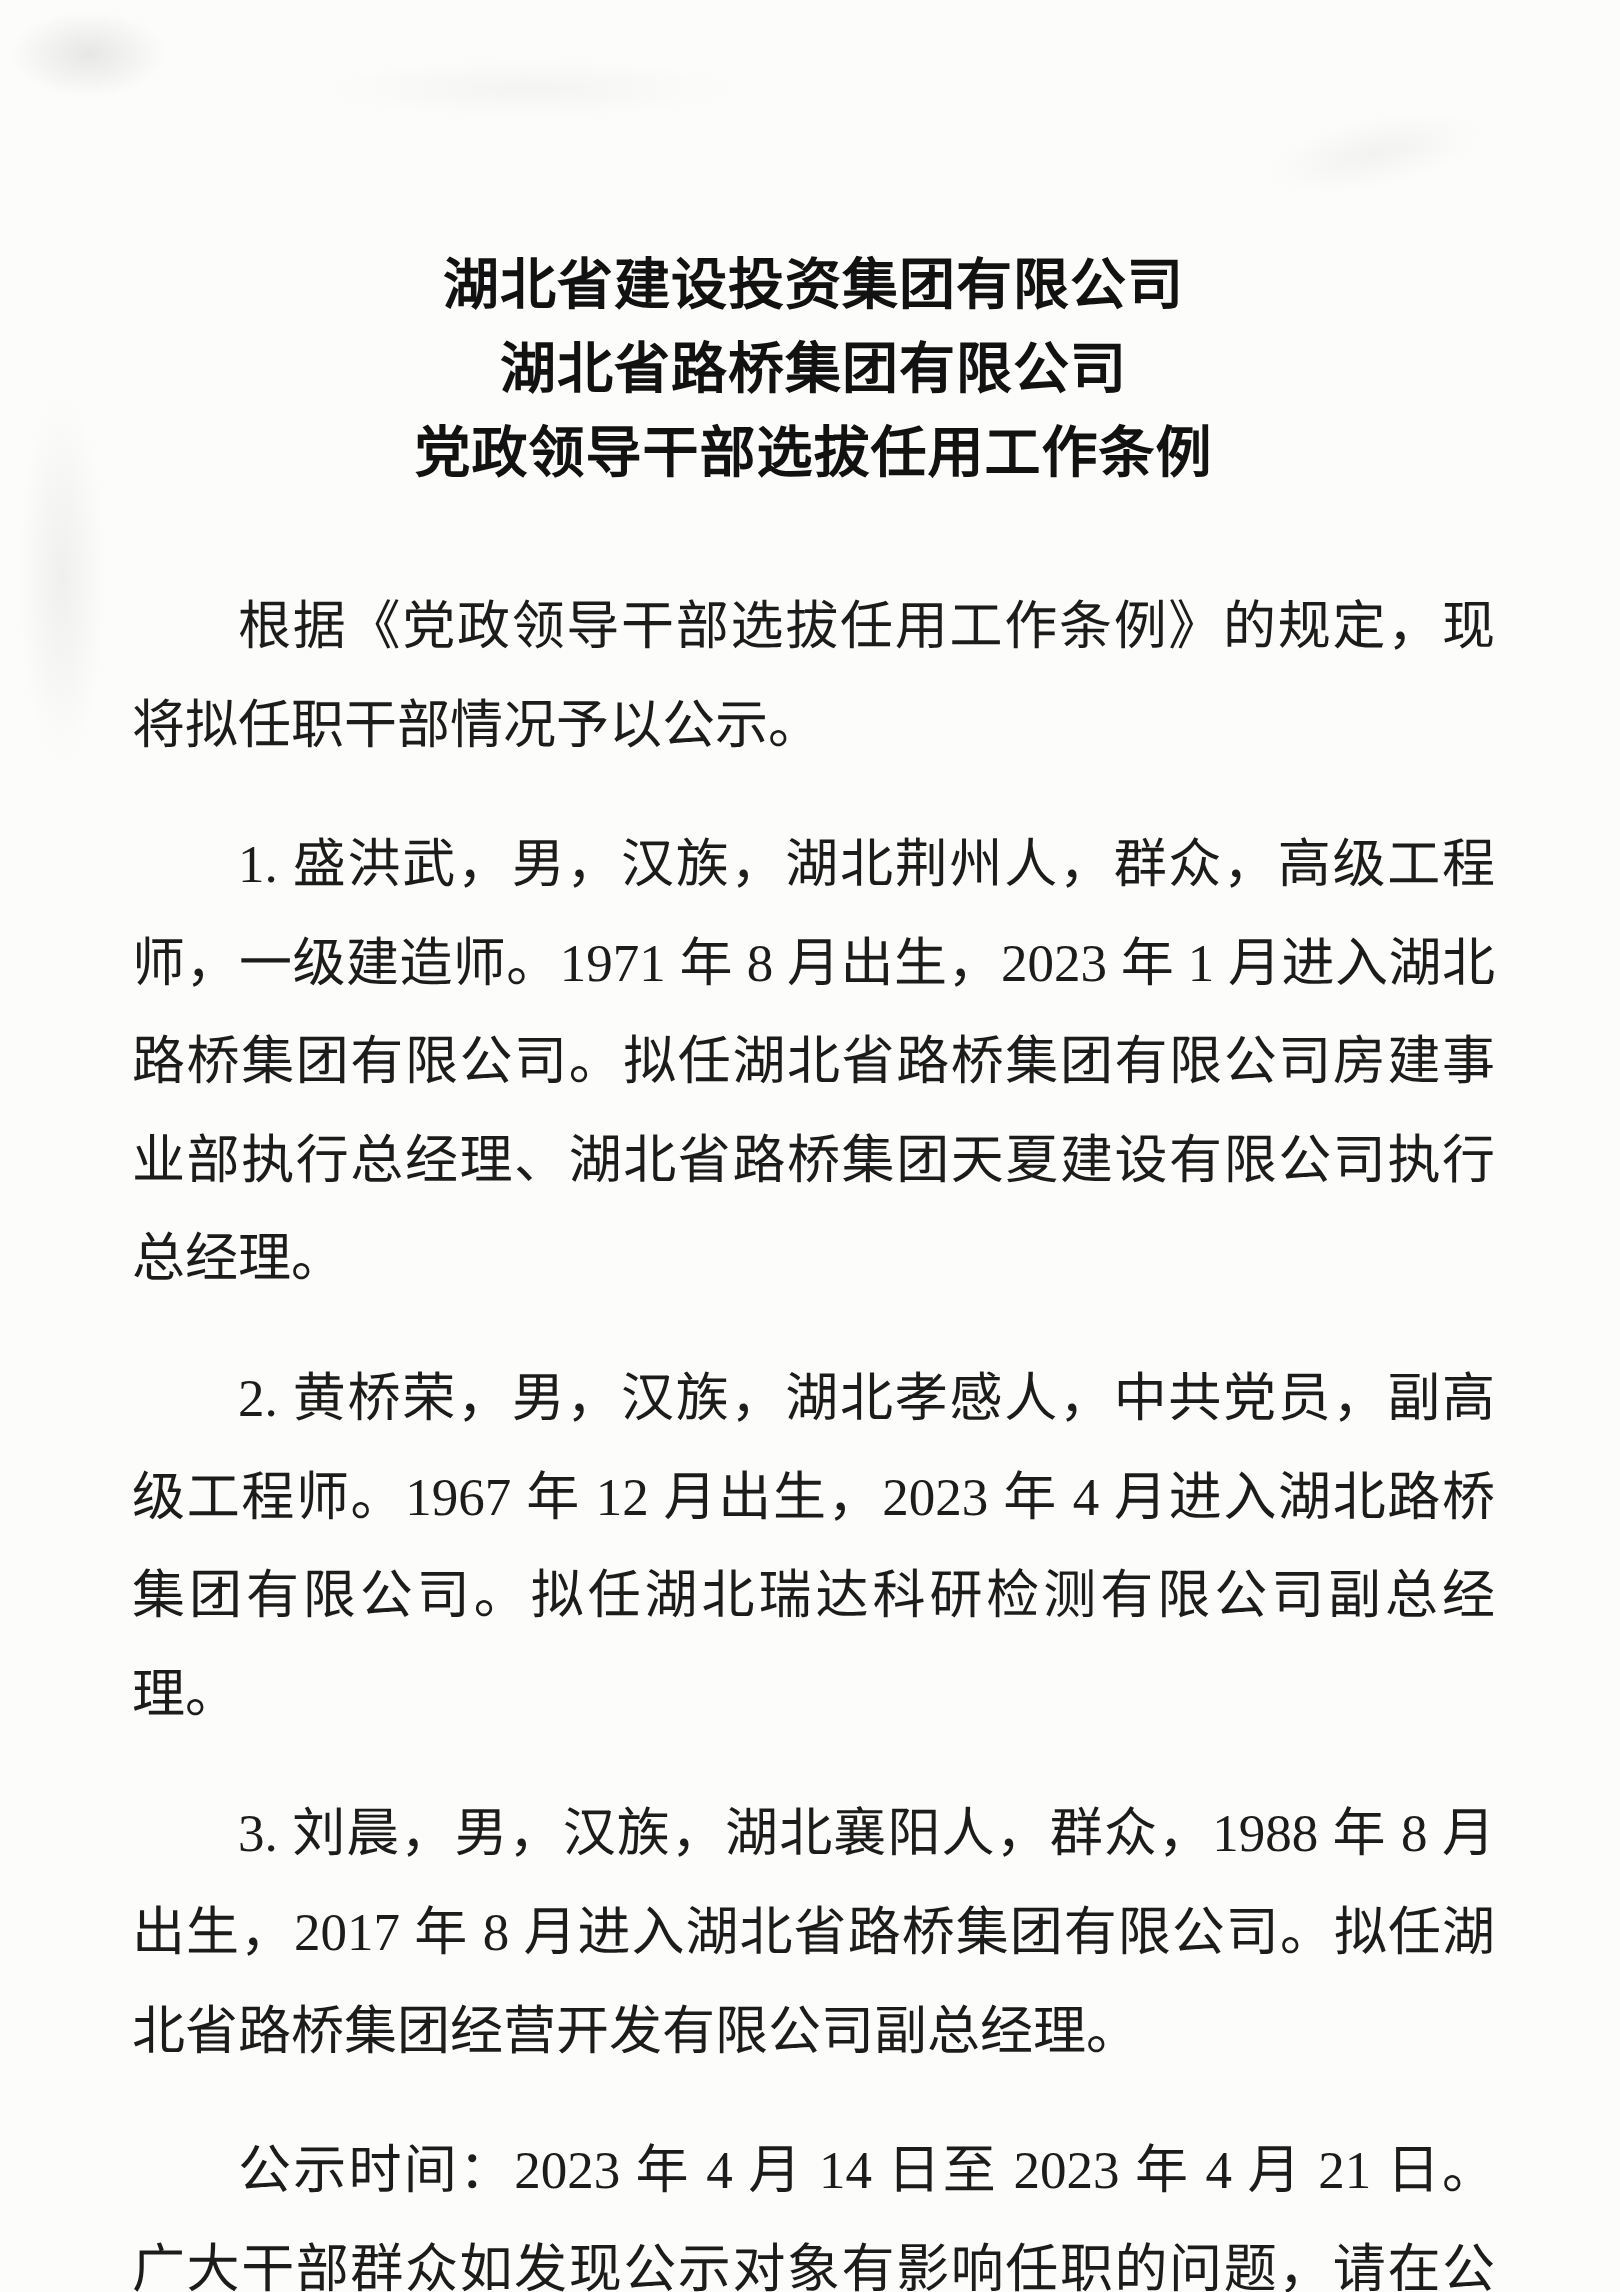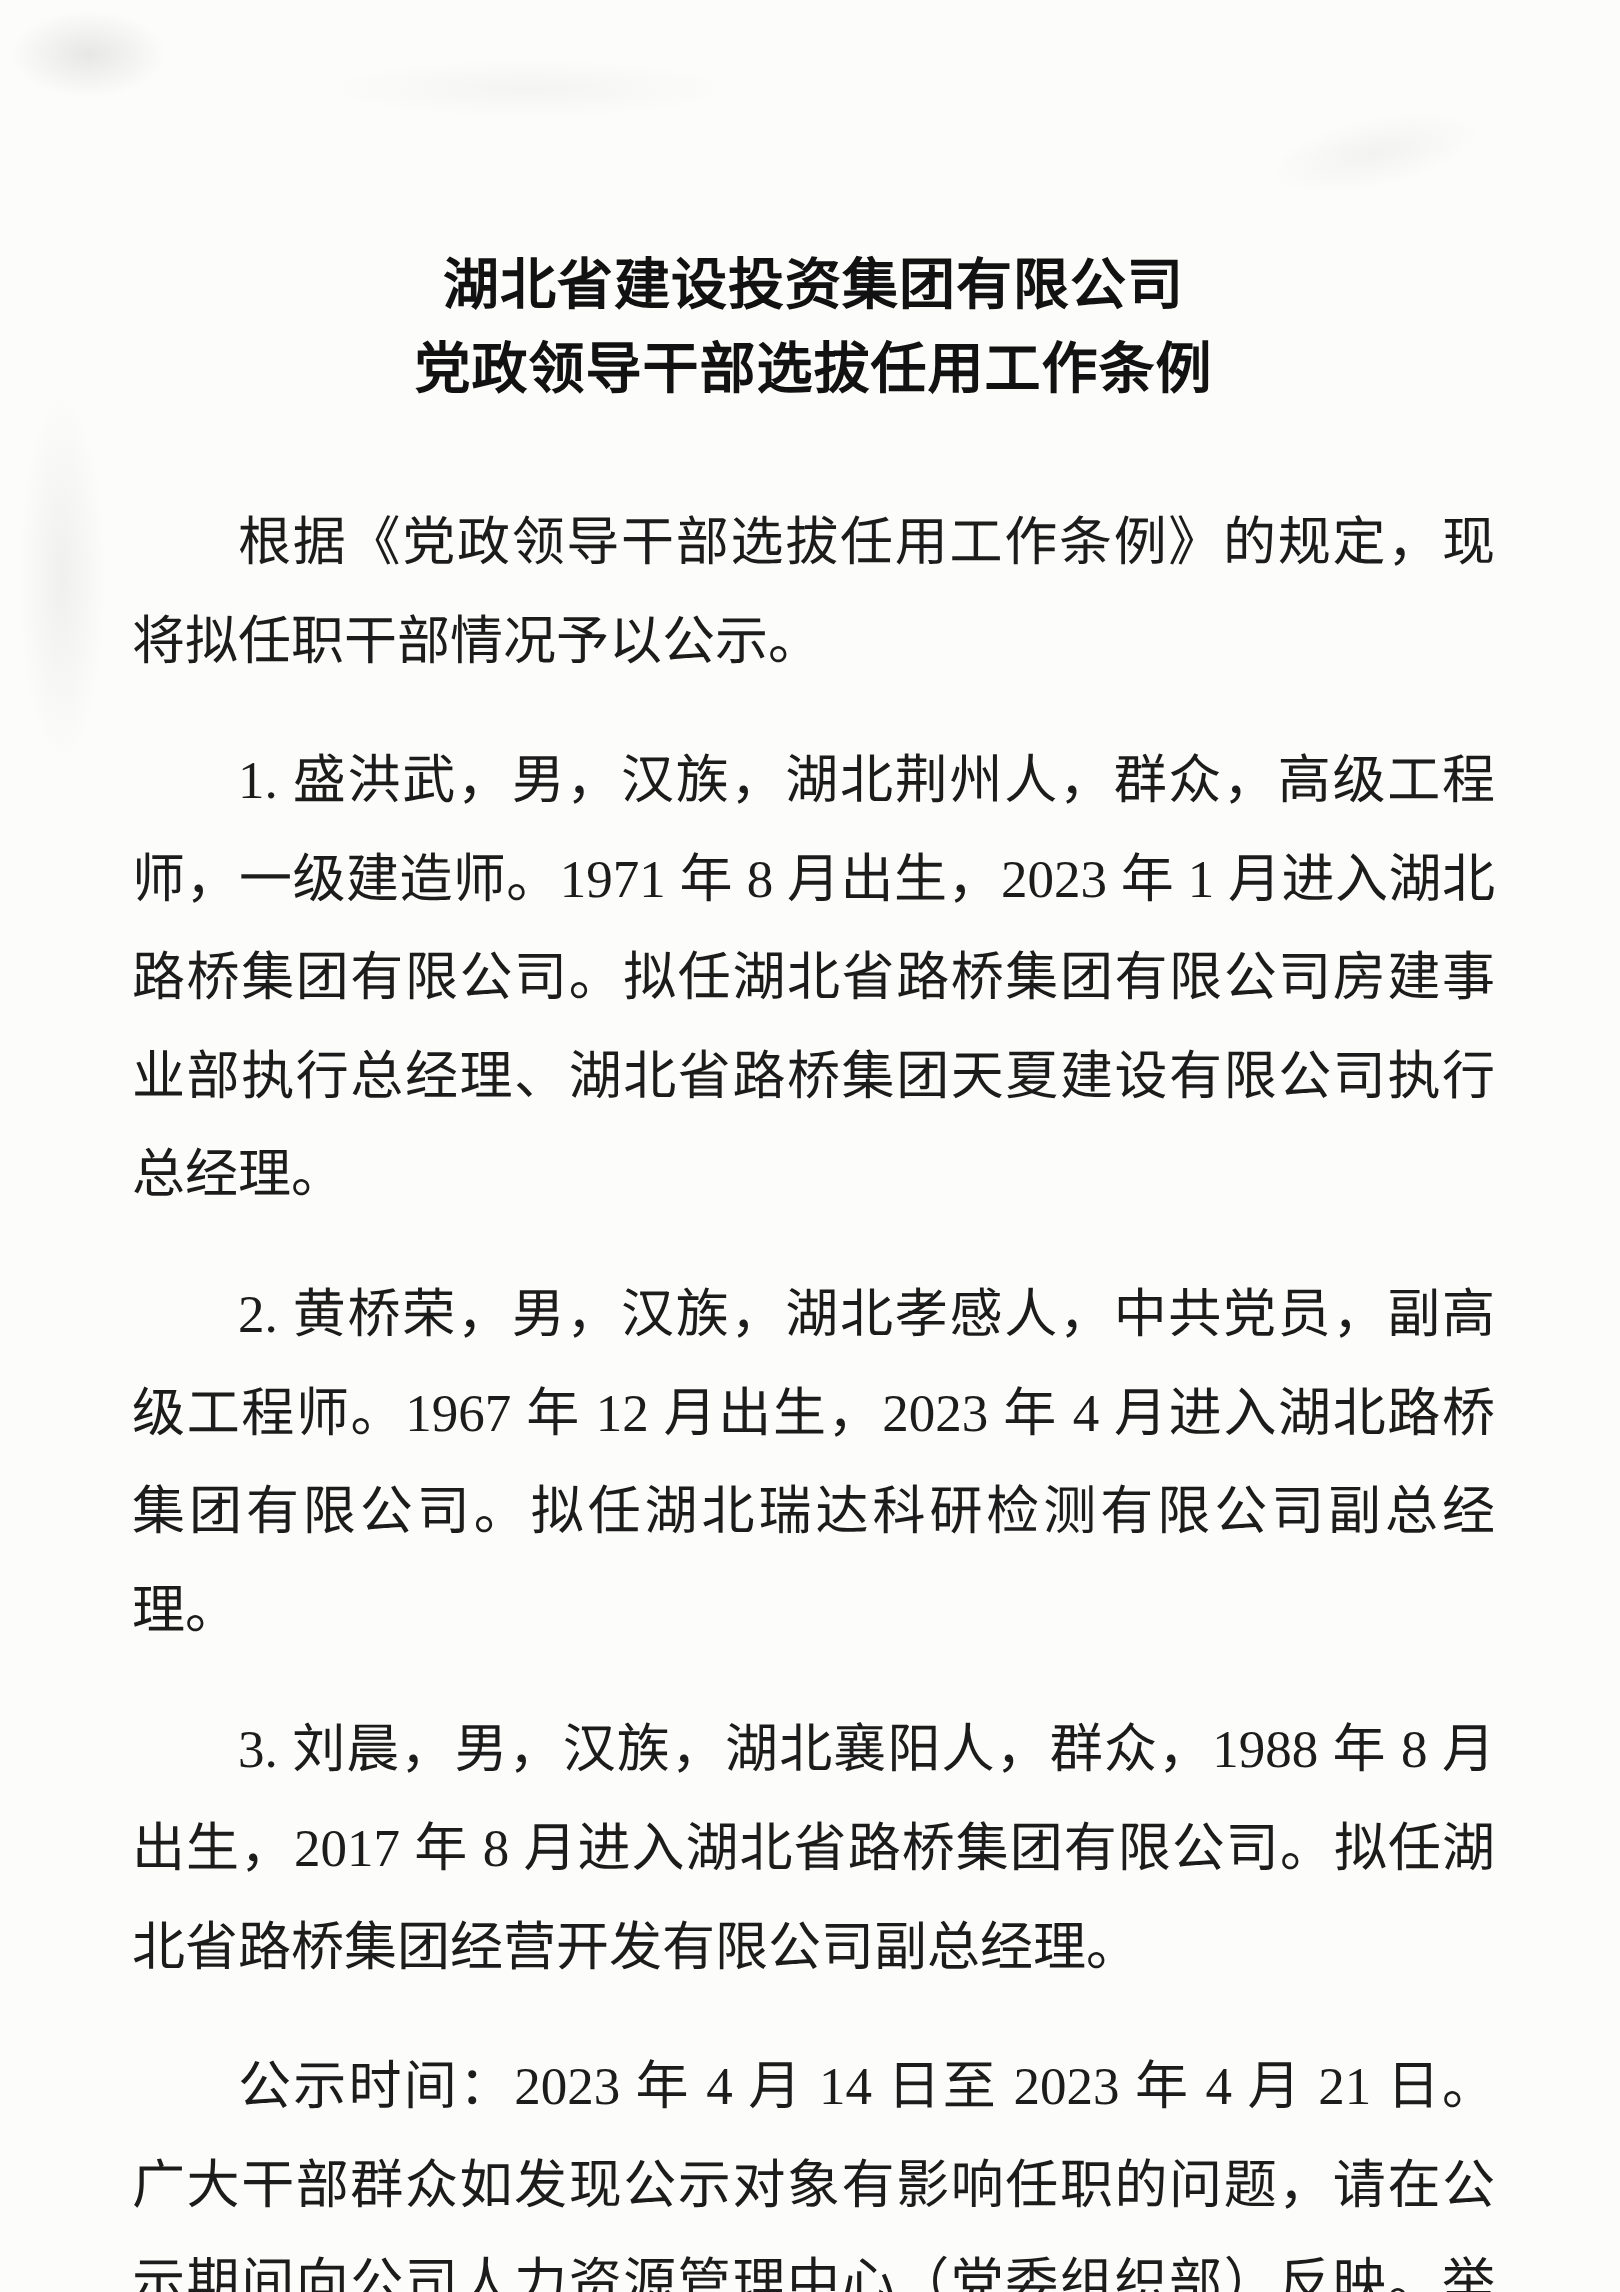--- a/index.html
+++ b/index.html
@@ -77,20 +77,21 @@
 
   <div class="smudge s1"></div>
   <div class="smudge s2"></div>
   <div class="smudge s3"></div>
   <div class="smudge s4"></div>
 
   <div class="content">
 
     <header class="title-block">
       <div>湖北省建设投资集团有限公司</div>
+      <div>湖北省路桥集团有限公司</div>
       <div>党政领导干部选拔任用工作条例</div>
     </header>
 
     <main class="body-block">
       <p class="para">根据《党政领导干部选拔任用工作条例》的规定，现将拟任职干部情况予以公示。</p>
       <p class="para gap">1. 盛洪武，男，汉族，湖北荆州人，群众，高级工程师，一级建造师。1971 年 8 月出生，2023 年 1 月进入湖北路桥集团有限公司。拟任湖北省路桥集团有限公司房建事业部执行总经理、湖北省路桥集团天夏建设有限公司执行总经理。</p>
       <p class="para gap">2. 黄桥荣，男，汉族，湖北孝感人，中共党员，副高级工程师。1967 年 12 月出生，2023 年 4 月进入湖北路桥集团有限公司。拟任湖北瑞达科研检测有限公司副总经理。</p>
       <p class="para gap">3. 刘晨，男，汉族，湖北襄阳人，群众，1988 年 8 月出生，2017 年 8 月进入湖北省路桥集团有限公司。拟任湖北省路桥集团经营开发有限公司副总经理。</p>
       <p class="para gap">公示时间：2023 年 4 月 14 日至 2023 年 4 月 21 日。广大干部群众如发现公示对象有影响任职的问题，请在公示期间向公司人力资源管理中心（党委组织部）反映。举报反映请告知本人真实姓名和联系方式，举报内容必须真实、准确，并尽量提供具体线索，组织严格依法保护举报人。严禁借机造谣中伤、诬告陷害。</p>
     </main>

